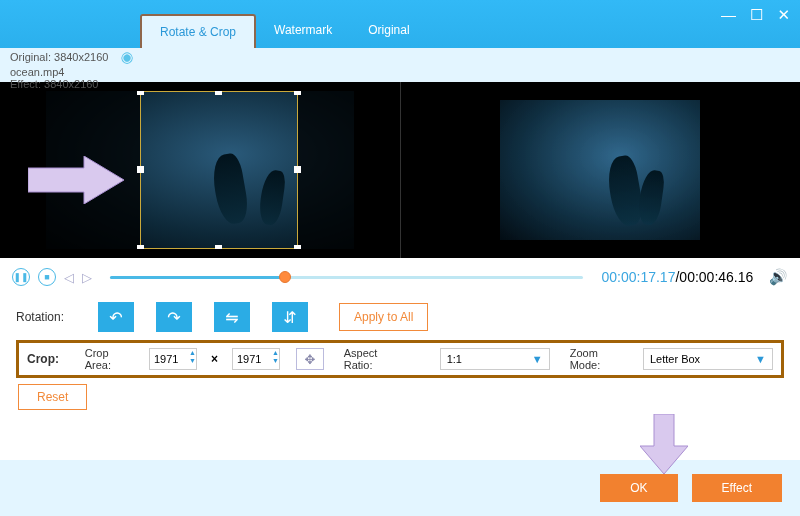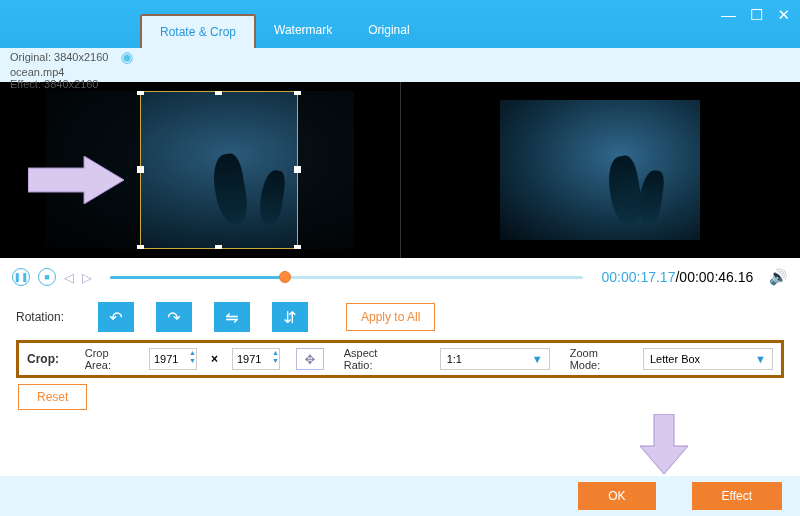--- a/index.html
+++ b/index.html
@@ -34,33 +34,33 @@
 .slider { flex: 1; height: 3px; background: #bfe7f3; border-radius: 2px; position: relative; margin: 0 10px; }
 .slider-fill { position: absolute; left: 0; top: 0; bottom: 0; width: 37%; background: #4ab9e6; border-radius: 2px; }
 .slider-thumb { position: absolute; left: 37%; top: -5px; width: 12px; height: 12px; background: #ff8a3c; border-radius: 50%; margin-left: -6px; border: 1px solid #e67730; }
 .time { font-size: 14px; }
 .time .cur { color: #3aa6e0; }
 .vol-icon { color: #4ab9e6; font-size: 15px; margin-left: 8px; }
 .section { padding: 10px 16px; }
 .rotation-row { display: flex; align-items: center; gap: 12px; }
 .label { font-size: 12px; color: #333; width: 70px; }
 .rot-btn { width: 36px; height: 30px; background: #2bace5; color: #fff; display: flex; align-items: center; justify-content: center; font-size: 16px; cursor: pointer; margin-right: 10px; }
-.apply-btn { border: 1px solid #f28a3a; color: #f28a3a; background: #fff; padding: 6px 14px; cursor: pointer; font-size: 12px; margin-left: 16px; }
+.apply-btn { border: 1px solid #f28a3a; color: #f28a3a; background: #fff; padding: 6px 14px; cursor: pointer; font-size: 12px; margin-left: 9px; }
 .crop-row { display: flex; align-items: center; gap: 8px; border: 3px solid #a16207; padding: 4px 8px; margin-top: 8px; }
 .crop-row .label { font-weight: bold; width: 38px; }
 .sublabel { font-size: 11px; color: #333; margin-left: 12px; margin-right: 4px; }
 .num-input { width: 48px; height: 22px; border: 1px solid #ccc; padding: 0 4px; font-size: 11px; position: relative; }
 .spin { position: absolute; right: 1px; top: 1px; display: flex; flex-direction: column; font-size: 7px; color: #2b98d8; line-height: 8px; cursor: pointer; }
 .num-wrap { position: relative; }
 .x-sep { margin: 0 6px; font-weight: bold; }
 .pos-icon { width: 28px; height: 22px; border: 1px solid #bbd; display: flex; align-items: center; justify-content: center; color: #88a; font-size: 13px; cursor: pointer; margin-left: 8px; }
 .dropdown { height: 22px; border: 1px solid #ccc; padding: 0 22px 0 6px; font-size: 11px; position: relative; min-width: 90px; display: flex; align-items: center; cursor: pointer; }
 .dd-arrow { position: absolute; right: 6px; color: #2b98d8; font-size: 11px; }
 .reset-btn { border: 1px solid #f28a3a; color: #f28a3a; background: #fff; padding: 5px 18px; cursor: pointer; font-size: 12px; margin-top: 6px; margin-left: 2px; }
-.bottom-bar { position: absolute; bottom: 0; left: 0; right: 0; height: 40px; background: #e3f5ff; display: flex; align-items: center; justify-content: flex-end; padding: 7px 18px; gap: 36px; }
+.bottom-bar { position: absolute; bottom: 0; left: 0; right: 0; height: 56px; background: #e3f5ff; display: flex; align-items: center; justify-content: flex-end; padding: 7px 18px; gap: 14px; }
 .action-btn { background: #f2812f; color: #fff; border: none; padding: 7px 30px; cursor: pointer; font-size: 12px; }
 .arrow-annot { position: absolute; }
 .arrow-annot svg { display: block; }
 .arrow-left { left: 28px; top: 156px; }
 .arrow-down { left: 640px; top: 414px; }
 </style>
 </head>
 <body>
 
 <div class="titlebar">

